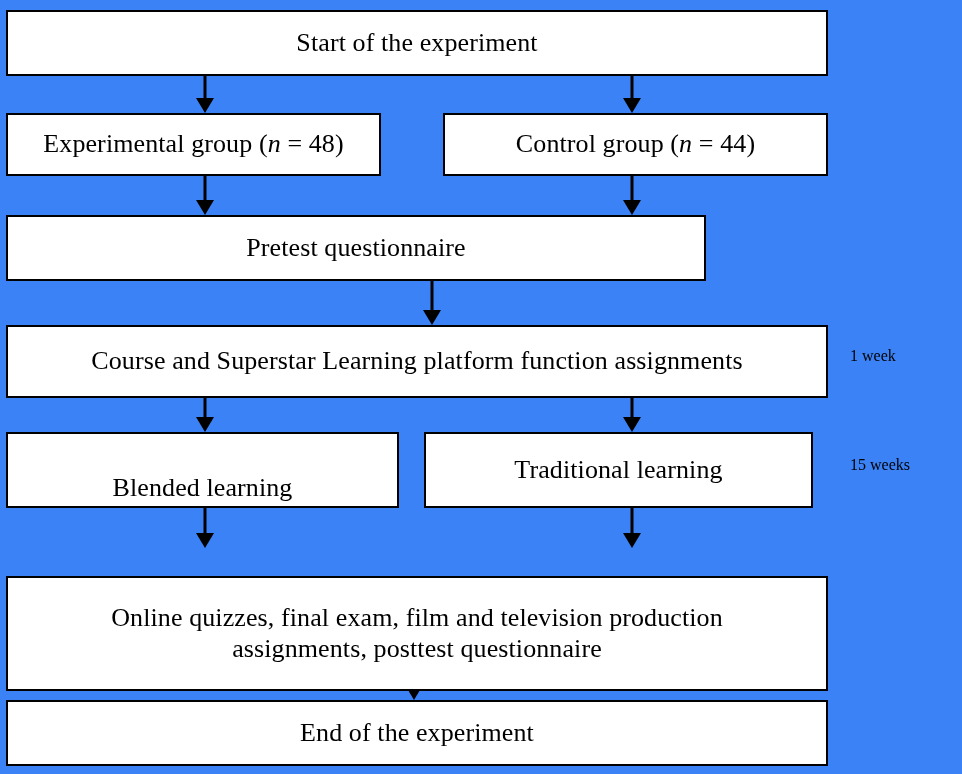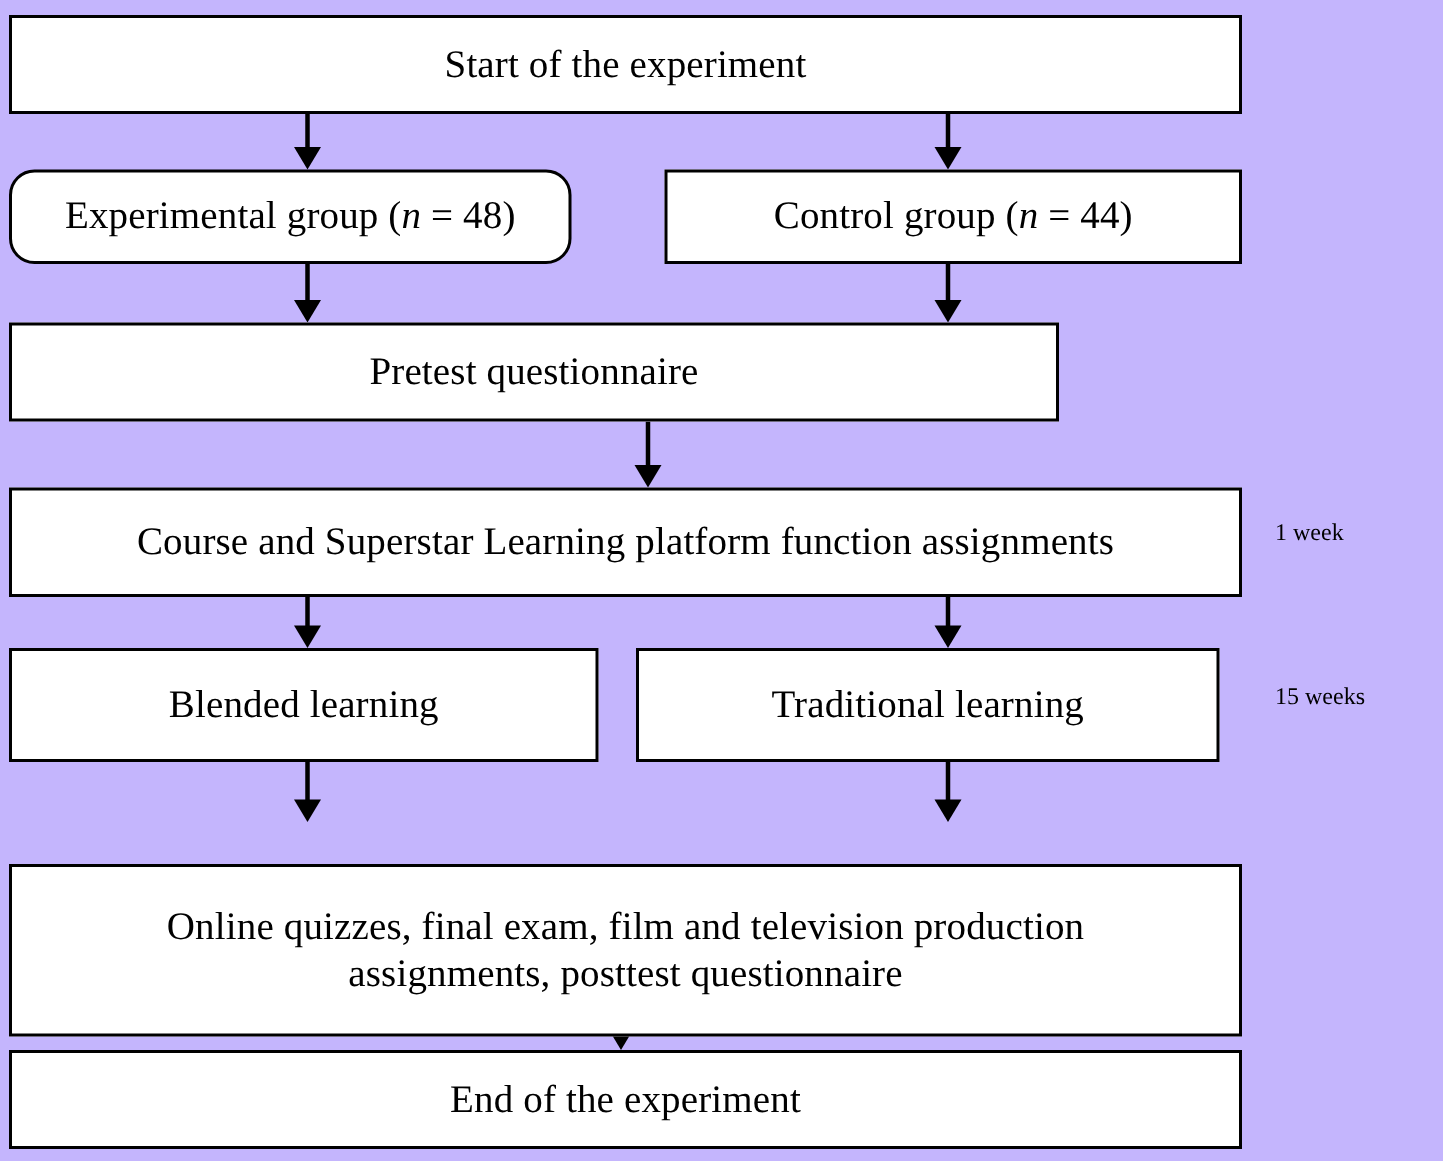--- a/index.html
+++ b/index.html
@@ -9,21 +9,21 @@
     background: #ffffff;
   }
   body {
     font-family: "Liberation Serif", "DejaVu Serif", serif;
     color: #000000;
   }
   #flowchart-root {
     position: relative;
     width: 962px;
     height: 774px;
-    background: #c4b5fd;
+    background: #3b82f6;
     overflow: hidden;
   }
   .node-box {
     position: absolute;
     box-sizing: border-box;
     border: 2.5px solid #000000;
     background: #ffffff;
     display: flex;
     align-items: center;
     justify-content: center;
@@ -115,33 +115,33 @@
       <div class="shaft" style="height: 27px;"></div>
       <div class="head"></div>
     </div>
     <div class="connector" style="left: 414px; top: 663px; height: 37px;">
       <div class="shaft" style="height: 24px;"></div>
       <div class="head"></div>
     </div>
     <div class="node-box" style="left: 6px; top: 10px; width: 822px; height: 66px;">
       <span class="node-label">Start of the experiment</span>
     </div>
-    <div class="node-box" style="left: 6px; top: 113px; width: 375px; height: 63px; border-radius: 17px;">
+    <div class="node-box" style="left: 6px; top: 113px; width: 375px; height: 63px;">
       <span class="node-label">Experimental group (<em>n</em> = 48)</span>
     </div>
     <div class="node-box" style="left: 443px; top: 113px; width: 385px; height: 63px; text-align: center;">
       <span class="node-label">Control group (<em>n</em> = 44)</span>
     </div>
     <div class="node-box" style="left: 6px; top: 215px; width: 700px; height: 66px;">
       <span class="node-label">Pretest questionnaire</span>
     </div>
     <div class="node-box" style="left: 6px; top: 325px; width: 822px; height: 73px;">
       <span class="node-label">Course and Superstar Learning platform function assignments</span>
     </div>
-    <div class="node-box" style="left: 6px; top: 432px; width: 393px; height: 76px;">
+    <div class="node-box" style="left: 6px; top: 432px; width: 393px; height: 76px; align-items: flex-end;">
       <span class="node-label">Blended learning</span>
     </div>
     <div class="node-box" style="left: 424px; top: 432px; width: 389px; height: 76px;">
       <span class="node-label">Traditional learning</span>
     </div>
     <div class="node-box" style="left: 6px; top: 576px; width: 822px; height: 115px;">
       <span class="node-label">Online quizzes, final exam, film and television production
 assignments, posttest questionnaire</span>
     </div>
     <div class="node-box" style="left: 6px; top: 700px; width: 822px; height: 66px;">

